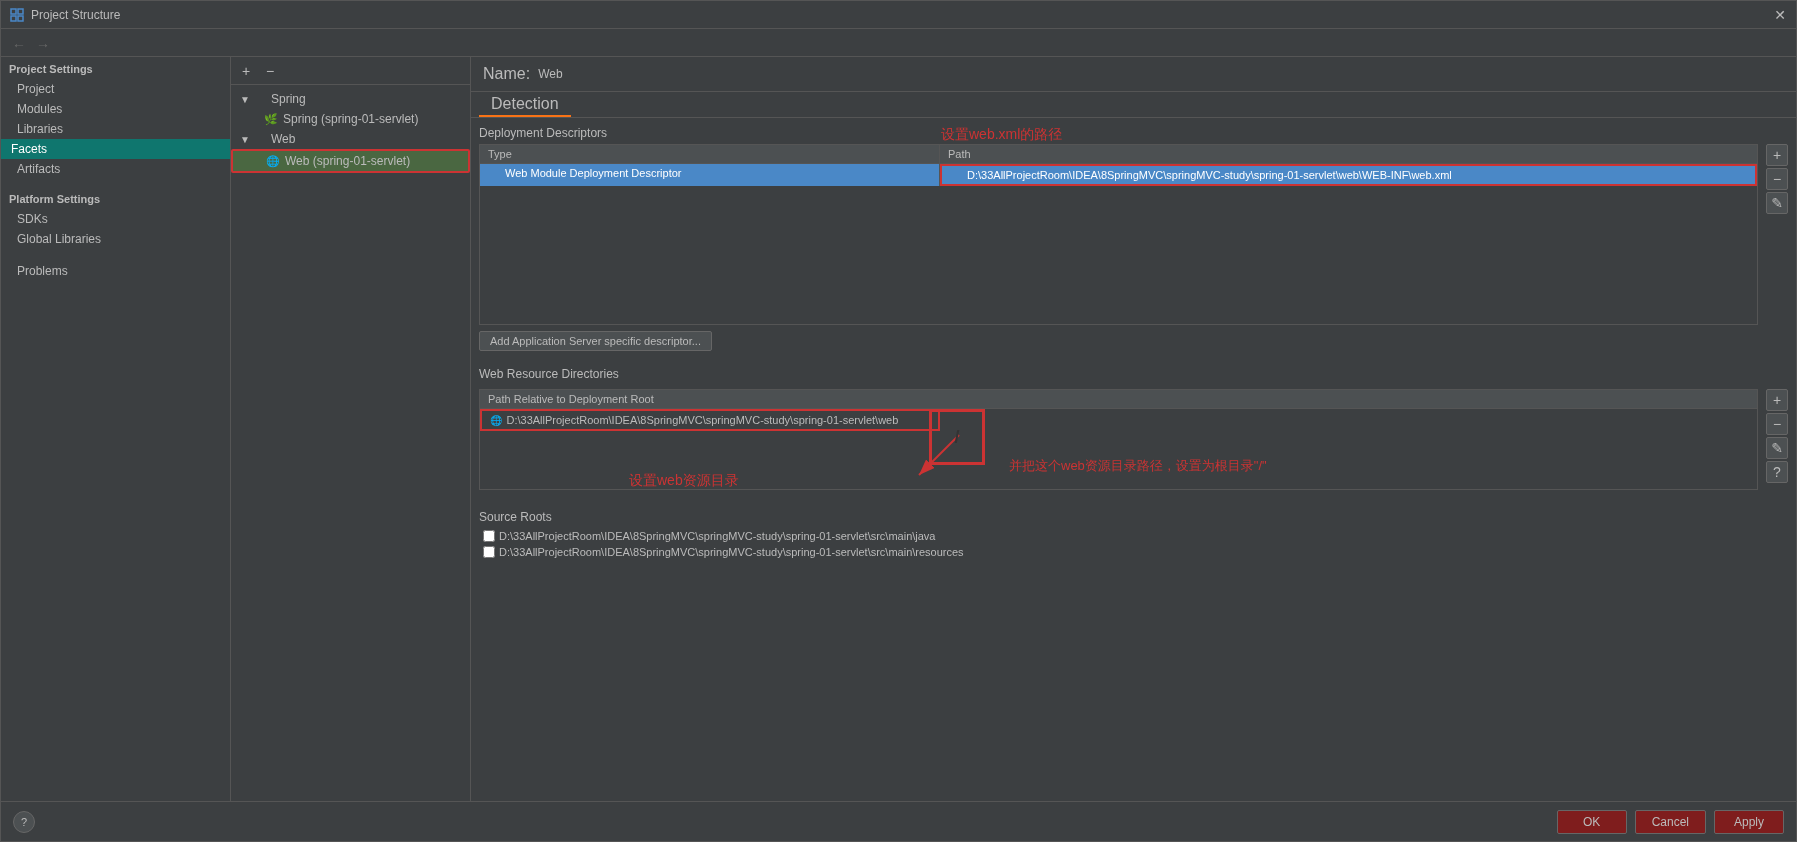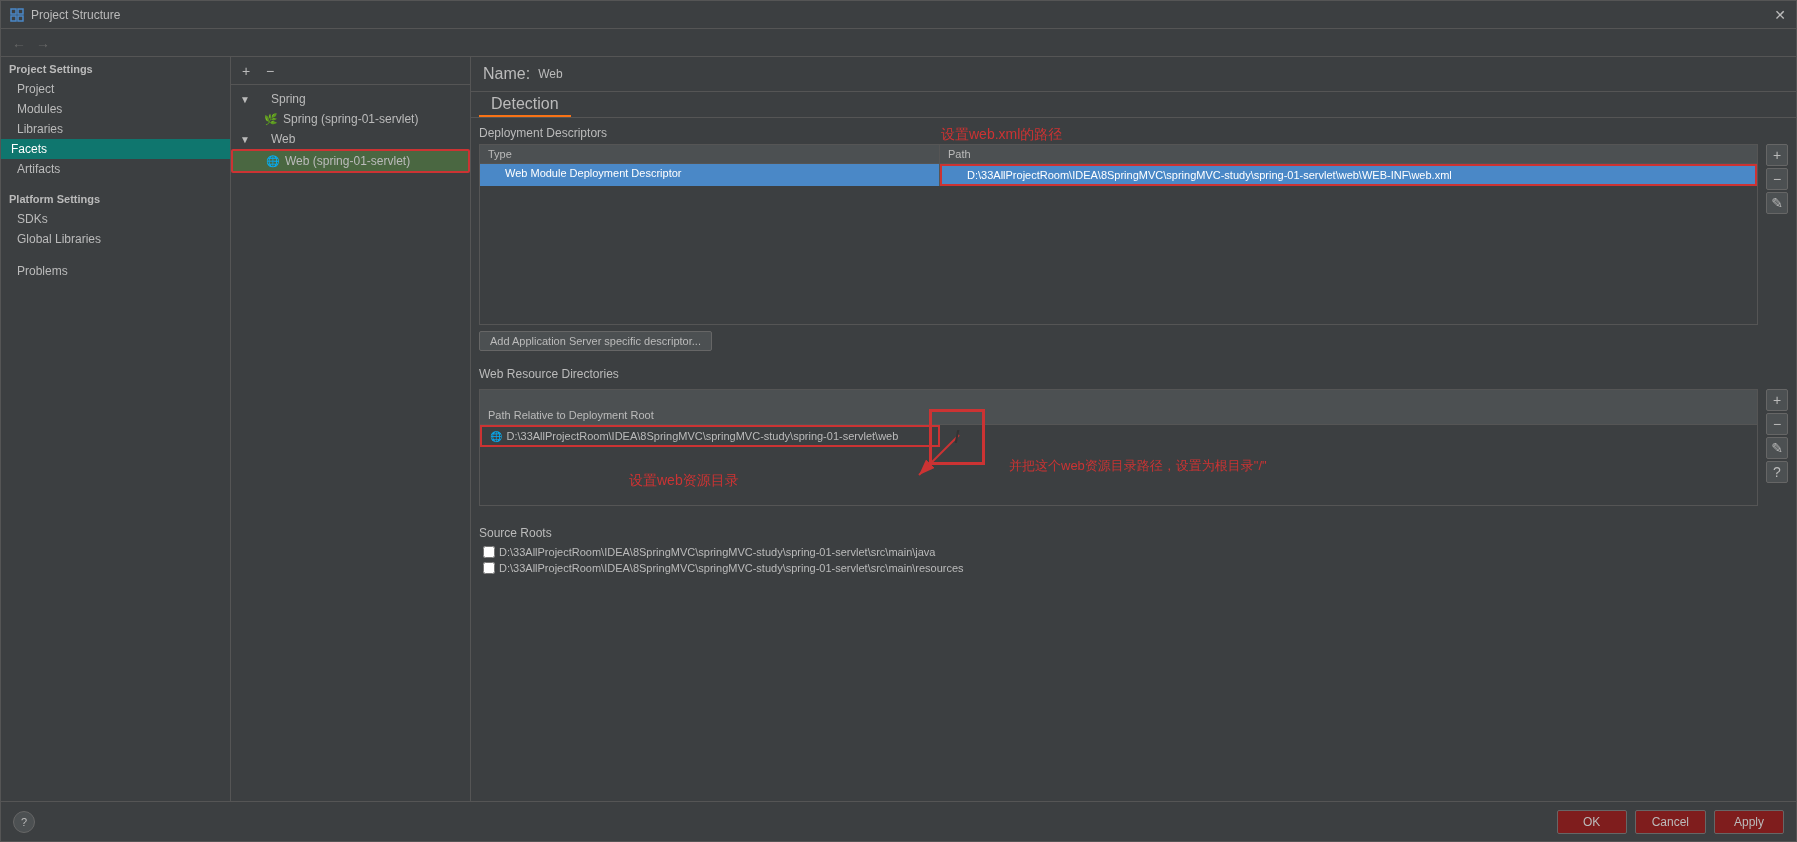--- a/index.html
+++ b/index.html
@@ -81,21 +81,21 @@
     
     .help-btn { width: 22px; height: 22px; border-radius: 50%; border: 1px solid #666; background: #4c5052; color: #bbbbbb; font-size: 11px; display: flex; align-items: center; justify-content: center; cursor: pointer; margin-right: auto; }
     
     .selected-row-blue { background: #4a88c7 !important; }
     .selected-row-blue .table-cell { color: white !important; }
     
     .col-type { width: 460px; }
     .col-path { flex: 1; }
     
     .wr-col-dir { width: 460px; }
-    .wr-col-path { flex: 1; margin-top: 16px; }
+    .wr-col-path { flex: 1; }
     
     .panel-wrapper { display: flex; flex-direction: column; flex: 1; overflow: hidden; }
   </style>
 </head>
 <body>
 
 <div class="window">
 
   <div class="titlebar">
     <div class="titlebar-icon">

